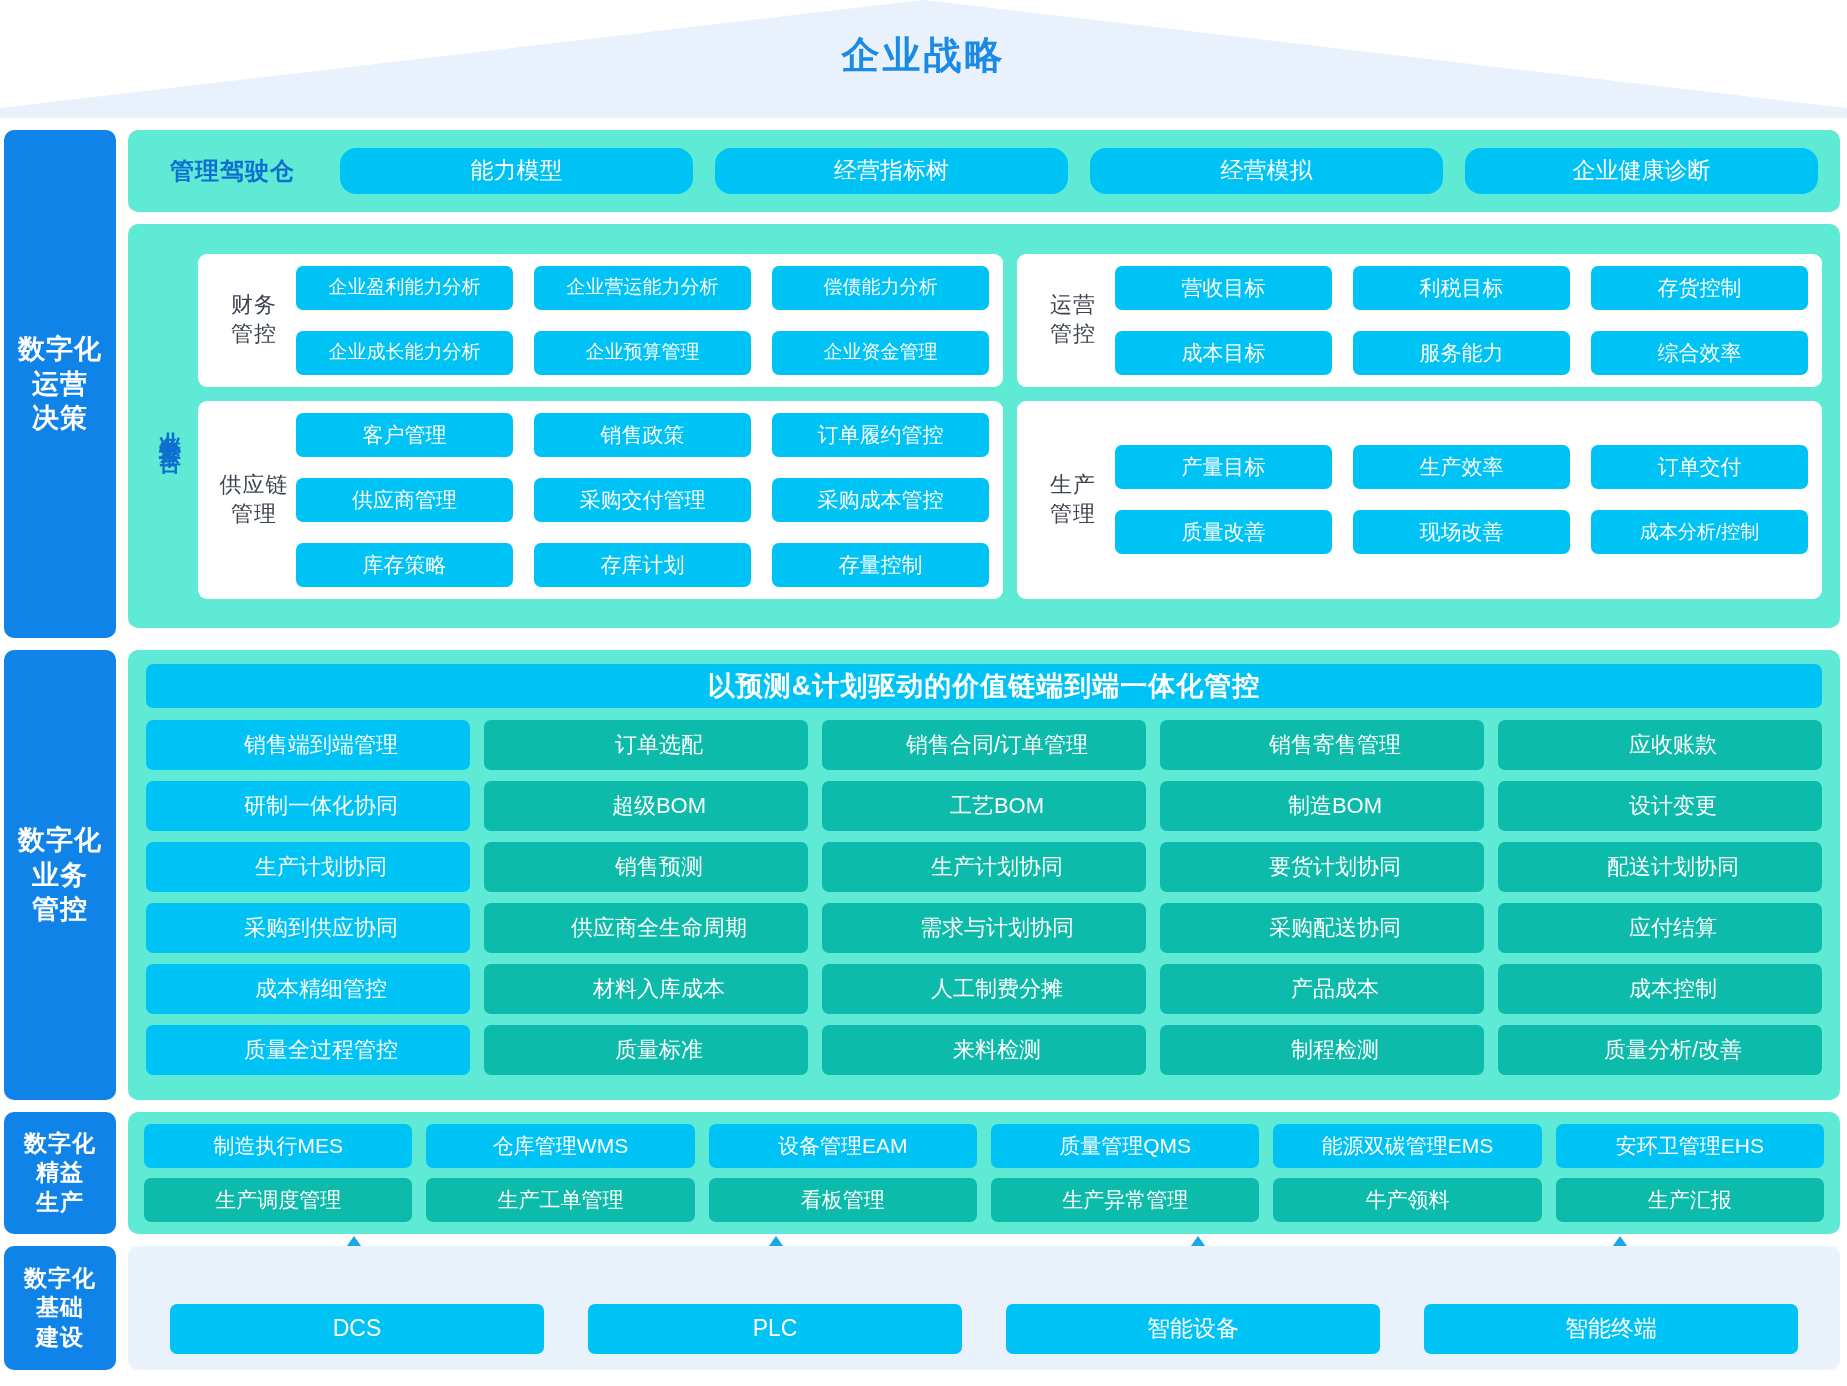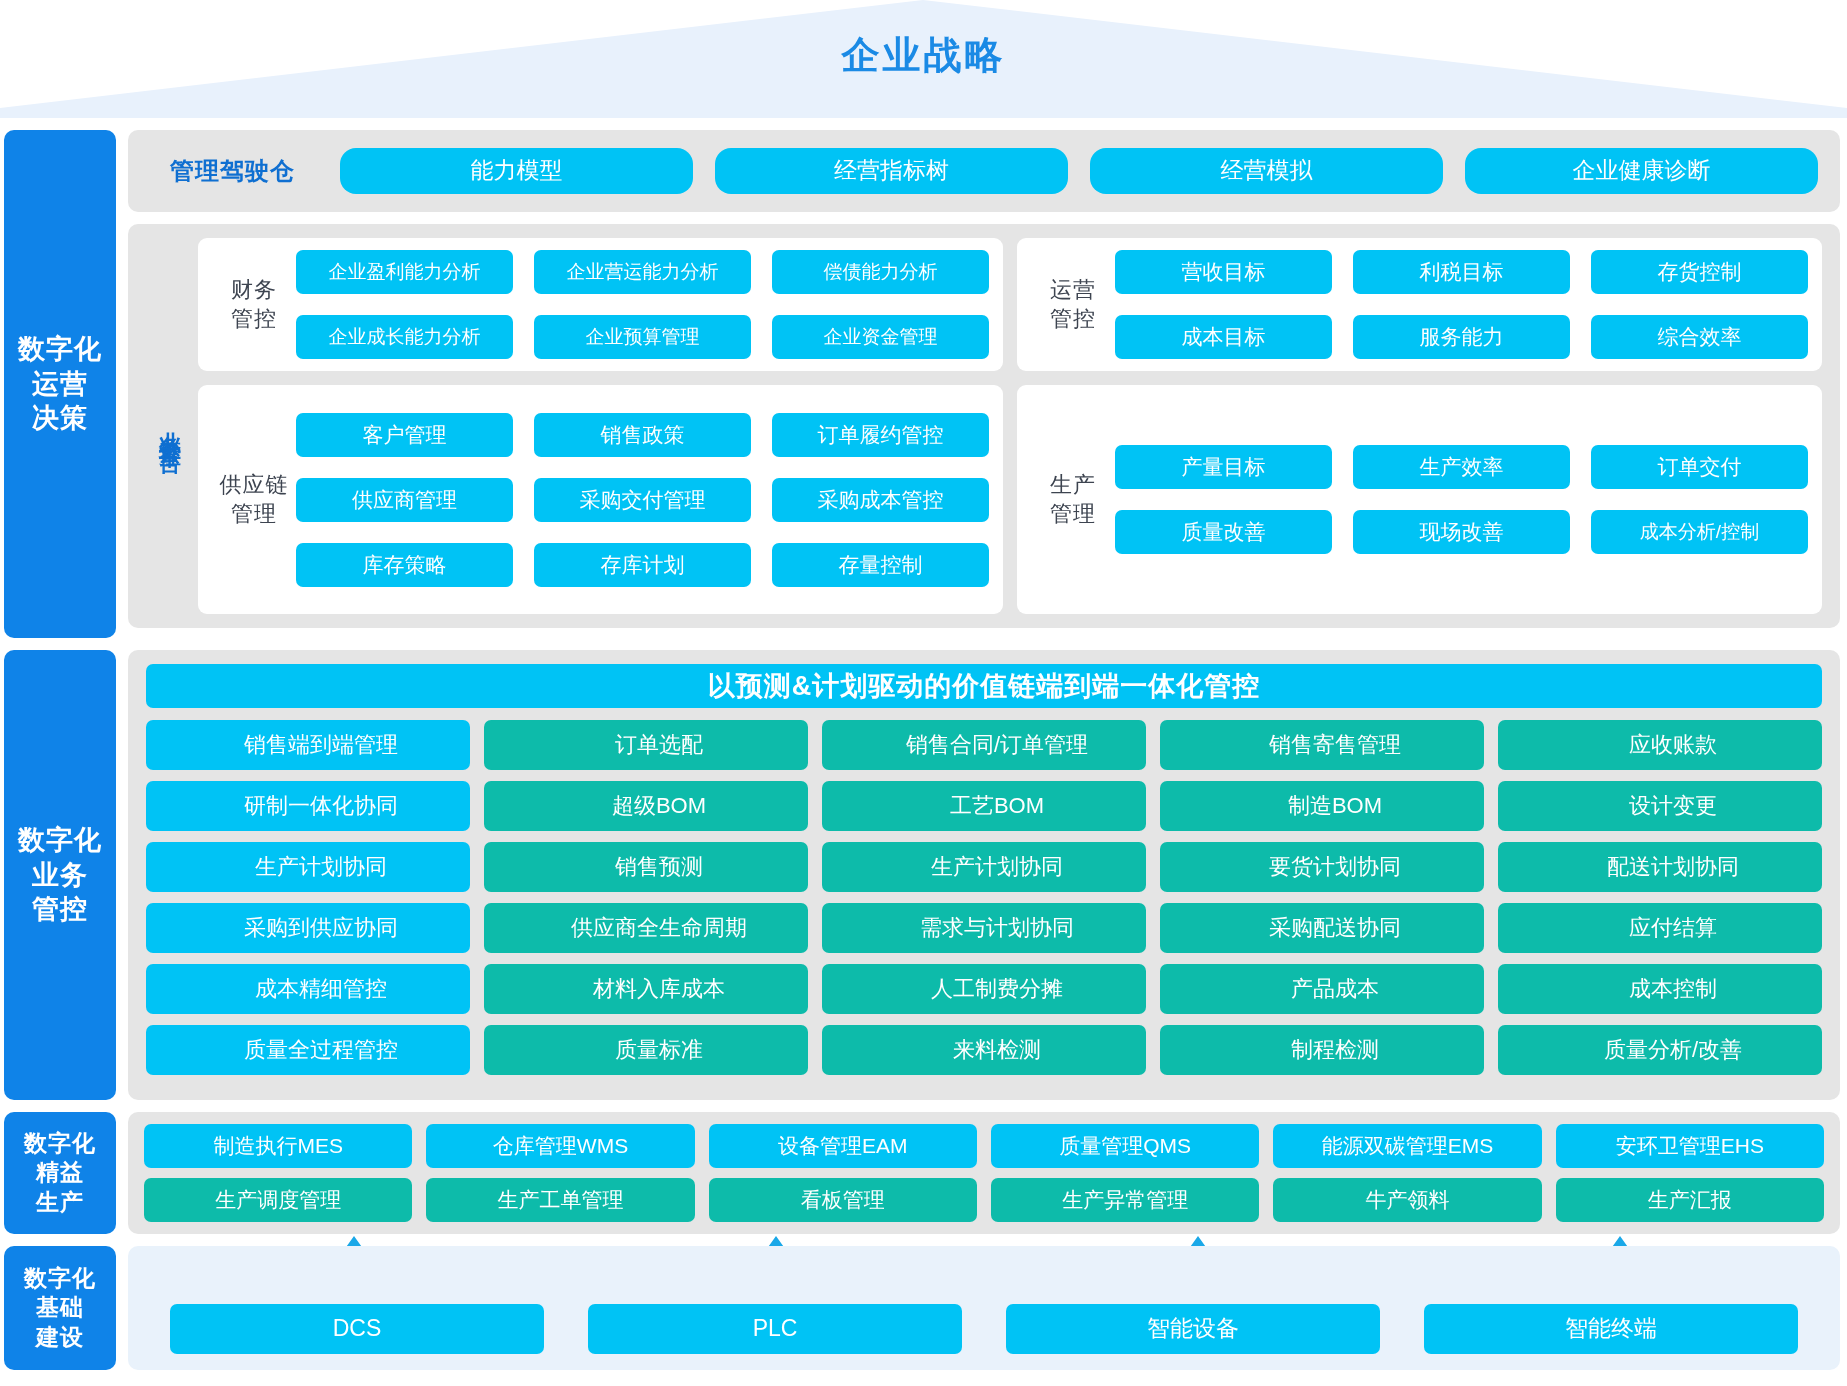--- a/index.html
+++ b/index.html
@@ -38,36 +38,36 @@
   }
   .rail.r1 { top:130px; height:508px; font-size:27px; }
   .rail.r2 { top:650px; height:450px; font-size:27px; }
   .rail.r3 { top:1112px; height:122px; font-size:23px; }
   .rail.r4 { top:1246px; height:124px; font-size:23px; }
 
   
   .panel {
     position:absolute;
     left:128px; width:1712px;
-    background:#e5e5e5;
+    background:#5eead4;
     border-radius:10px;
   }
 
   
   .band-cockpit { top:130px; height:82px; display:flex; align-items:center; padding:0 22px; }
   .cockpit-label {
     font-size:24px; font-weight:bold; color:#0f6fd1;
     width:190px; flex:0 0 190px; padding-left:20px;
     letter-spacing:1px;
   }
   .cockpit-btns { display:flex; flex:1; gap:22px; }
   .cockpit-btns .chip { flex:1;border-radius:16px; }
 
   
-  .band-platform { top:224px; height:404px; padding:14px 18px 14px 14px; display:flex; }
+  .band-platform { top:224px; height:404px; padding:14px 18px 14px 14px; display:flex;align-items:center; }
   .vlabel {
     flex:0 0 56px;
     display:flex; align-items:center; justify-content:center;
     font-size:22px; font-weight:bold; color:#0f6fd1;
     writing-mode:vertical-rl; text-orientation:upright;
     letter-spacing:4px;
   }
   .platform-cols { flex:1; display:flex; gap:14px; }
   .platform-col { flex:1; display:flex; flex-direction:column; gap:14px; }
   .group-card {

